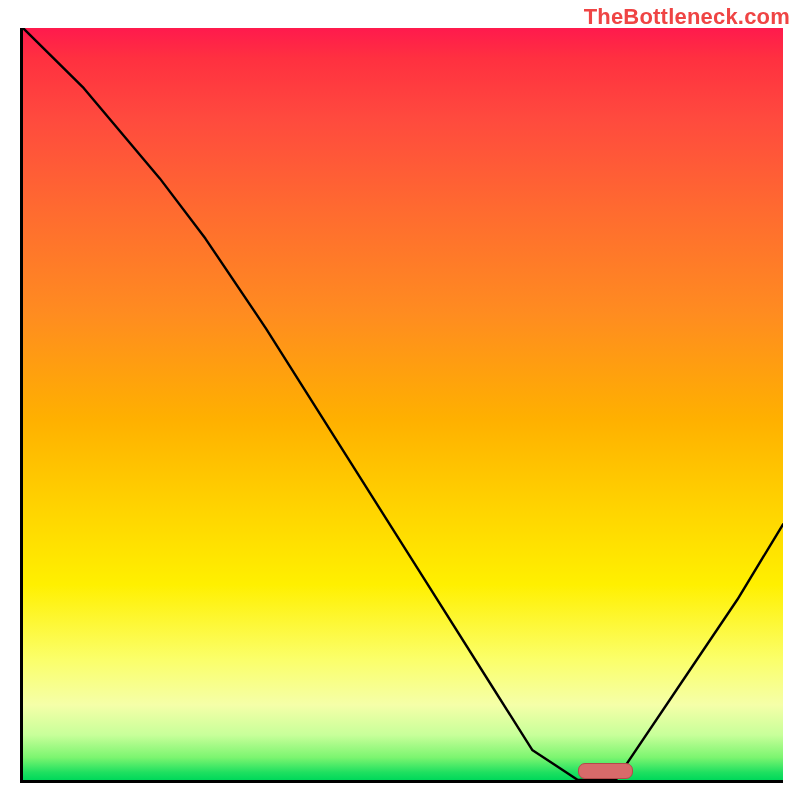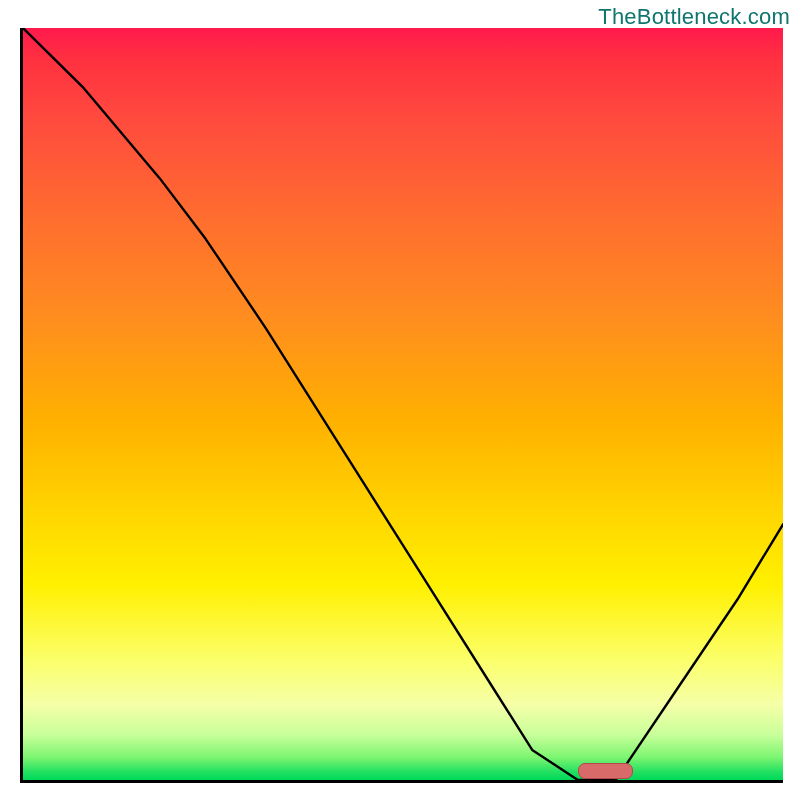--- a/index.html
+++ b/index.html
@@ -12,23 +12,23 @@
   }
   .container {
     position: relative;
     width: 800px;
     height: 800px;
   }
   .watermark {
     position: absolute;
     top: 4px;
     right: 10px;
-    color: #0f766e;
+    color: #ef4444;
     font-size: 22px;
-    font-weight: 400;
+    font-weight: 700;
     letter-spacing: 0.2px;
     z-index: 10;
   }
   .plot-area {
     position: absolute;
     left: 20px;
     top: 28px;
     width: 760px;
     height: 752px;
     border-left: 3px solid #000;

